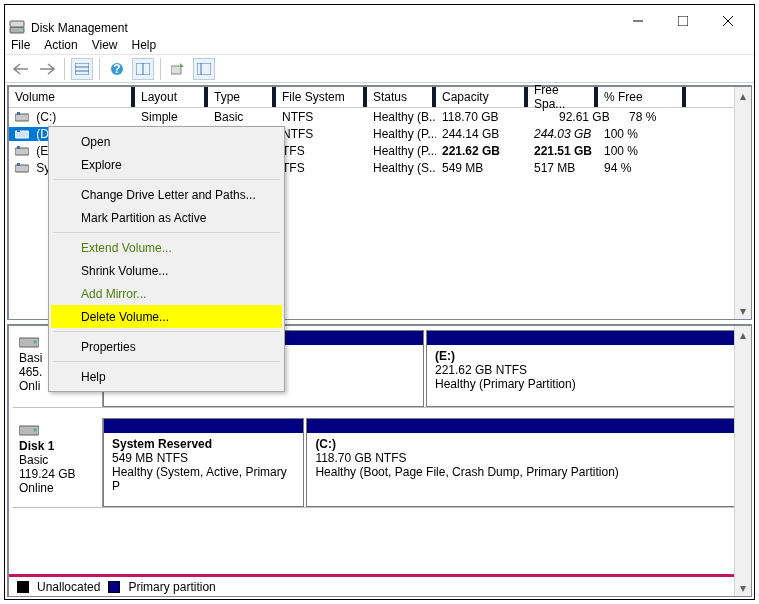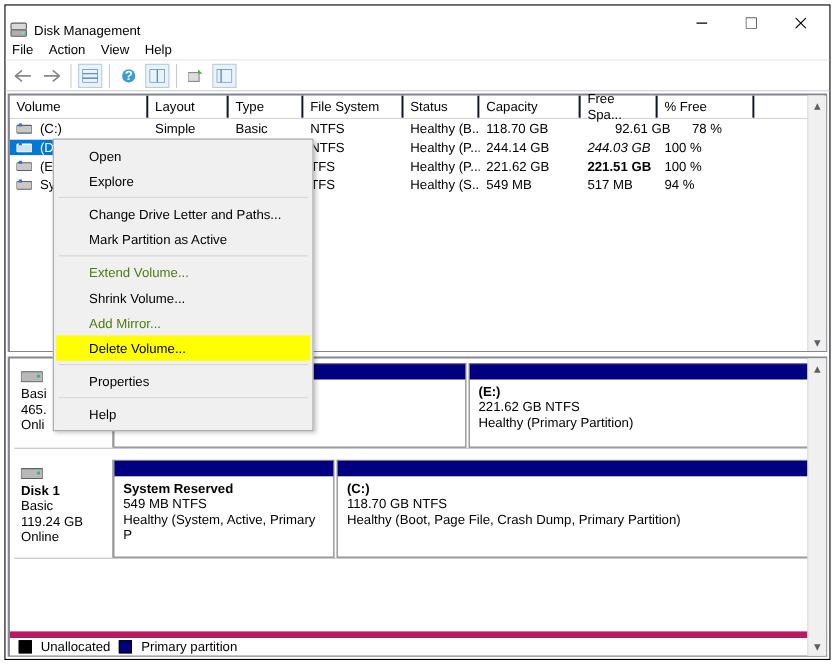--- a/index.html
+++ b/index.html
@@ -12,40 +12,40 @@
 .win-btn { width: 45px; height: 28px; display: flex; align-items: center; justify-content: center; }
 .menubar { height: 20px; display: flex; align-items: center; padding: 0 6px; gap: 14px; border-bottom: 1px solid #e5e5e5;}
 .menubar span { cursor: default; }
 .toolbar { height: 28px; display: flex; align-items: center; gap: 4px; padding: 0 5px; border-bottom: 1px solid #d0d0d0; }
 .tbtn { width: 22px; height: 22px; border: 1px solid transparent; display:inline-flex; align-items:center; justify-content:center;}
 .tbtn.on { border:1px solid #bcd; background:#eaf3fb;}
 .divider { width:1px; height:22px; background:#ccc; margin:0 2px;}
 .content { flex: 1; display: flex; flex-direction: column; padding: 2px; overflow:hidden;}
 .table-wrap { border: 1px solid #828790; border-top: 2px solid #828790; border-left:2px solid #828790; height: 235px; position: relative; }
 .headers { height: 21px; display: flex; border-bottom: 1px solid #ccc; }
-.hcell { border-right: 2px solid #0f172a; padding: 2px 6px; display:flex; align-items:center; background: #fff; position: relative; }
+.hcell { border-right: 4px solid #0f172a; padding: 2px 6px; display:flex; align-items:center; background: #fff; position: relative; }
 .rows { }
 .row { display: flex; height: 17px; align-items: center; }
 .row.selected .cell:first-child { background: #0078d7; color: #fff; }
 .cell { padding: 0 6px; white-space: nowrap; overflow: hidden; }
 .volume-icon { width:14px; height:10px; display:inline-block; margin-right:4px; }
 .volume-icon svg { vertical-align: middle; }
 .scrollbar-v { position:absolute; right:0; top:0; bottom:0; width:17px; background:#f0f0f0; border-left:1px solid #d4d4d4; display:flex; flex-direction:column;}
 .sbtn { height:17px; background:#f0f0f0; display:flex; align-items:center; justify-content:center; color:#606060;}
 .strack { flex:1; background:#f0f0f0;}
 .graphical { flex:1; border: 1px solid #828790; border-top:2px solid #828790; border-left:2px solid #828790; margin-top:4px; display:flex; flex-direction:column; position:relative;}
 .disk-row { display:flex; height:90px; border-bottom:1px solid #c0c0c0; margin:4px 4px 10px 4px;}
 .disk-label { width:90px; padding:4px 6px; border-right:1px solid #999;}
 .disk-label .dtitle{font-weight:bold;}
 .partitions { flex:1; display:flex; gap:2px; padding:0 0 0 0;}
 .part { flex:1; border:1px solid #7a7a7a;}
 .part-bar { height:14px; background:#000080;}
 .part-body { padding:4px 8px;}
 .part-title { font-weight:bold;}
-.legend { height:22px; display:flex; align-items:center; gap:8px; padding:0 8px; border-top:6px solid #be185d; margin-top:auto;}
+.legend { height:22px; display:flex; align-items:center; gap:8px; padding:0 8px; border-top:3px solid #be185d; margin-top:auto;}
 .swatch { width:12px; height:12px; display:inline-block; border:1px solid #000;}
 .context-menu { position:absolute; left:48px; top:126px; width:237px; background:#f0f0f0; border:1px solid #a7a7a7; box-shadow:2px 2px 4px rgba(0,0,0,.25); z-index:10; padding:3px 2px;}
 .cm-item { height:23px; display:flex; align-items:center; padding:0 12px 0 30px;}
 .cm-item.disabled{ color:#4d7c0f;}
 .cm-item.hl { background:#ffff00;}
 .cm-sep { height:1px; background:#d7d7d7; margin:3px 2px;}
 .disk-icon { width: 20px; height: 14px; display: inline-block; margin-bottom: 3px; }
 </style>
 </head>
 <body>
@@ -176,21 +176,21 @@
           </div>
           <div class="row">
             <div class="cell" style="width: 126px;"><span class="volume-icon"><svg width="14" height="10">
                   <rect x="0" y="2" width="14" height="7" rx="1" fill="#c8c8c8" stroke="#606060"></rect>
                   <rect x="2" y="0" width="3" height="3" fill="#3a76b5"></rect>
                 </svg></span> (E:)</div>
             <div class="cell" style="width: 73px;"></div>
             <div class="cell" style="width: 68px;"></div>
             <div class="cell" style="width: 91px;">TFS</div>
             <div class="cell" style="width: 69px;">Healthy (P...</div>
-            <div class="cell" style="width: 92px;">221.62 GB</div>
+            <div class="cell" style="width: 92px; font-weight: bold;">221.62 GB</div>
             <div class="cell" style="width: 70px; font-weight: bold;">221.51 GB</div>
             <div class="cell" style="width: 88px;">100 %</div>
           </div>
           <div class="row">
             <div class="cell" style="width: 126px;"><span class="volume-icon"><svg width="14" height="10">
                   <rect x="0" y="2" width="14" height="7" rx="1" fill="#c8c8c8" stroke="#606060"></rect>
                   <rect x="2" y="0" width="3" height="3" fill="#3a76b5"></rect>
                 </svg></span> Sy</div>
             <div class="cell" style="width: 73px;"></div>
             <div class="cell" style="width: 68px;"></div>

